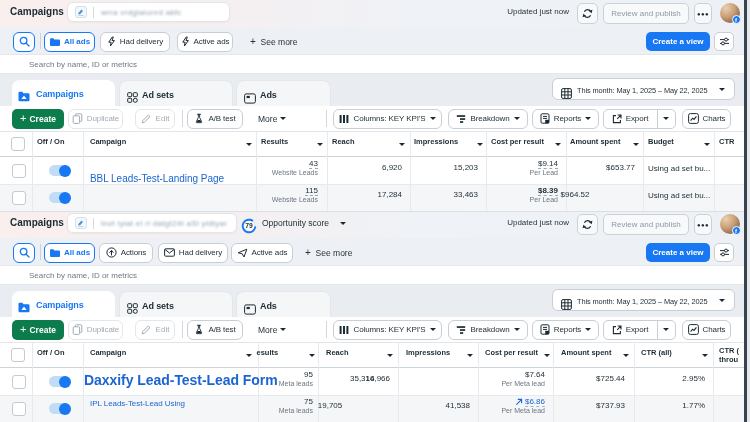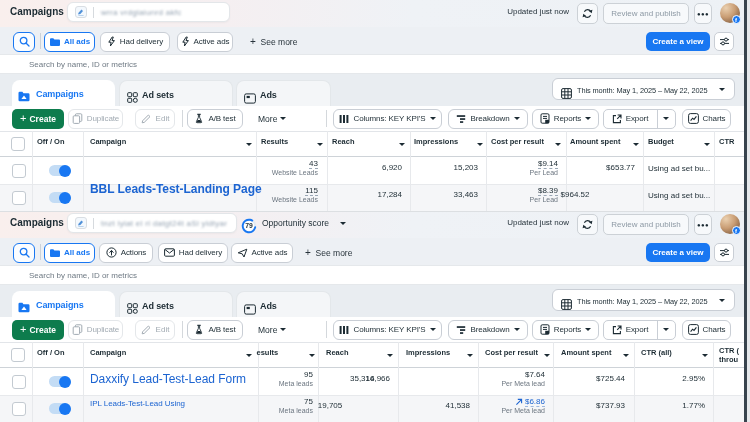--- a/index.html
+++ b/index.html
@@ -222,26 +222,26 @@
       <div style="left:282px;top:163.5px;width:120px;text-align:right;font-size:8px;line-height:8.5px;color:#1c2b33;white-space:nowrap;">6,920</div>
       <div style="left:358px;top:163.5px;width:120px;text-align:right;font-size:8px;line-height:8.5px;color:#1c2b33;white-space:nowrap;">15,203</div>
       <div style="left:438px;top:159.5px;width:120px;text-align:right;font-size:8px;line-height:8.5px;color:#1c2b33;white-space:nowrap;"><span style="border-bottom:1px dashed #9aa7b5;display:inline-block;line-height:7.5px;padding-bottom:1px">$9.14</span></div>
       <div style="left:438px;top:169px;width:120px;text-align:right;font-size:8px;line-height:8.5px;color:#1c2b33;white-space:nowrap;font-size:7px;color:#6c7680">Per Lead</div>
       <div style="left:515px;top:163.5px;width:120px;text-align:right;font-size:8px;line-height:8.5px;color:#1c2b33;white-space:nowrap;">$653.77</div>
       <div style="left:648px;top:163.5px;font-size:8px;color:#1c2b33;white-space:nowrap">Using ad set bu...</div>
       <div style="left:12px;top:190.5px;width:14px;height:14px;border:1px solid #c3cad1;border-radius:3px;background:#fff;box-sizing:border-box"></div>
       <div style="left:49px;top:192px;width:21px;height:11px;border-radius:6px;background:#c3dcf5">
         <div style="left:9.5px;top:-0.5px;width:12px;height:12px;border-radius:50%;background:#1877f2"></div>
       </div>
-      <div style="left:90px;top:182px;font-size:12px;font-weight:700;letter-spacing:-.05px;color:#1c64d1;white-space:nowrap">BBL Leads-Test-Landing Page</div>
+      <div style="left:90px;top:173px;font-size:10px;font-weight:400;letter-spacing:-.05px;color:#1c64d1;white-space:nowrap">BBL Leads-Test-Landing Page</div>
       <div style="left:198px;top:186.5px;width:120px;text-align:right;font-size:8px;line-height:8.5px;color:#1c2b33;white-space:nowrap;"><span style="border-bottom:1px dashed #9aa7b5;display:inline-block;line-height:7.5px;padding-bottom:1px">115</span></div>
       <div style="left:198px;top:196px;width:120px;text-align:right;font-size:8px;line-height:8.5px;color:#1c2b33;white-space:nowrap;font-size:7px;color:#6c7680">Website Leads</div>
       <div style="left:282px;top:190.5px;width:120px;text-align:right;font-size:8px;line-height:8.5px;color:#1c2b33;white-space:nowrap;">17,284</div>
       <div style="left:358px;top:190.5px;width:120px;text-align:right;font-size:8px;line-height:8.5px;color:#1c2b33;white-space:nowrap;">33,463</div>
-      <div style="left:438px;top:186.5px;width:120px;text-align:right;font-size:8px;line-height:8.5px;color:#1c2b33;white-space:nowrap;"><span style="border-bottom:1px dashed #9aa7b5;display:inline-block;line-height:7.5px;padding-bottom:1px">$8.39</span></div>
+      <div style="left:438px;top:186.5px;width:120px;text-align:right;font-size:8px;line-height:8.5px;color:#1c2b33;white-space:nowrap;font-weight:bold;"><span style="border-bottom:1px dashed #9aa7b5;display:inline-block;line-height:7.5px;padding-bottom:1px">$8.39</span></div>
       <div style="left:438px;top:196px;width:120px;text-align:right;font-size:8px;line-height:8.5px;color:#1c2b33;white-space:nowrap;font-size:7px;color:#6c7680">Per Lead</div>
       <div style="left:515px;top:190.5px;width:120px;text-align:center;font-size:8px;line-height:8.5px;color:#1c2b33;white-space:nowrap;">$964.52</div>
       <div style="left:648px;top:190.5px;font-size:8px;color:#1c2b33;white-space:nowrap">Using ad set bu...</div>
     </div>
 <div style="position:absolute;left:0;top:211px;width:750px;height:211px;overflow:hidden">
       <div style="left:0;top:0;width:750px;height:27px;background:linear-gradient(90deg,#f9efed 0%,#f5eff1 30%,#eff2f6 55%,#edf1f5 100%);border-top:1px solid #dcdfe2;box-sizing:border-box"></div>
       <div style="left:10px;top:6px;font-size:10px;font-weight:700;color:#1c2b33">Campaigns</div>
       <div style="left:67px;top:1.5px;width:170px;height:20px;background:#fff;border:1px solid #e3e6e9;border-radius:6px;box-sizing:border-box;box-shadow:0 1px 2px rgba(0,0,0,.04)">
         <div style="left:7px;top:3.5px;width:12px;height:12px;border:1px solid #d9dee3;border-radius:3px;background:#f3f8fd;display:flex;align-items:center;justify-content:center;box-sizing:border-box">
           <svg width="8" height="8" viewBox="0 0 8 8">
@@ -454,21 +454,21 @@
       <div style="position:absolute;left:544px;top:142.5px;width:0;height:0;border-left:3.2px solid transparent;border-right:3.2px solid transparent;border-top:3.8px solid #1c2b33"></div>
       <div style="left:561px;top:138px;font-size:7.5px;font-weight:700;color:#1c2b33;line-height:8px;white-space:nowrap">Amount spent</div>
       <div style="position:absolute;left:623px;top:142.5px;width:0;height:0;border-left:3.2px solid transparent;border-right:3.2px solid transparent;border-top:3.8px solid #1c2b33"></div>
       <div style="left:641px;top:138px;font-size:7.5px;font-weight:700;color:#1c2b33;line-height:8px;white-space:nowrap">CTR (all)</div>
       <div style="position:absolute;left:702px;top:142.5px;width:0;height:0;border-left:3.2px solid transparent;border-right:3.2px solid transparent;border-top:3.8px solid #1c2b33"></div>
       <div style="left:719px;top:135px;font-size:7.5px;font-weight:700;color:#1c2b33;line-height:8px;line-height:9px">CTR (<br>throu</div>
       <div style="left:12px;top:163.5px;width:14px;height:14px;border:1px solid #c3cad1;border-radius:3px;background:#fff;box-sizing:border-box"></div>
       <div style="left:49px;top:165px;width:21px;height:11px;border-radius:6px;background:#c3dcf5">
         <div style="left:9.5px;top:-0.5px;width:12px;height:12px;border-radius:50%;background:#1877f2"></div>
       </div>
-      <div style="left:90px;top:160.5px;font-size:12px;font-weight:400;letter-spacing:-.05px;color:#1c64d1;white-space:nowrap">Daxxify Lead-Test-Lead Form</div>
+      <div style="left:84px;top:160.5px;font-size:14px;font-weight:700;letter-spacing:-.05px;color:#1c64d1;white-space:nowrap">Daxxify Lead-Test-Lead Form</div>
       <div style="left:193px;top:159.5px;width:120px;text-align:right;font-size:8px;line-height:8.5px;color:#1c2b33;white-space:nowrap;">95</div>
       <div style="left:193px;top:169px;width:120px;text-align:right;font-size:8px;line-height:8.5px;color:#1c2b33;white-space:nowrap;font-size:7px;color:#6c7680">Meta leads</div>
       <div style="left:270px;top:163.5px;width:120px;text-align:right;font-size:8px;line-height:8.5px;color:#1c2b33;white-space:nowrap;">14,966</div>
       <div style="left:350px;top:163.5px;width:120px;text-align:left;font-size:8px;line-height:8.5px;color:#1c2b33;white-space:nowrap;">35,316</div>
       <div style="left:425px;top:159.5px;width:120px;text-align:right;font-size:8px;line-height:8.5px;color:#1c2b33;white-space:nowrap;">$7.64</div>
       <div style="left:425px;top:169px;width:120px;text-align:right;font-size:8px;line-height:8.5px;color:#1c2b33;white-space:nowrap;font-size:7px;color:#6c7680">Per Meta lead</div>
       <div style="left:505px;top:163.5px;width:120px;text-align:right;font-size:8px;line-height:8.5px;color:#1c2b33;white-space:nowrap;">$725.44</div>
       <div style="left:585px;top:163.5px;width:120px;text-align:right;font-size:8px;line-height:8.5px;color:#1c2b33;white-space:nowrap;">2.95%</div>
       <div style="left:12px;top:190.5px;width:14px;height:14px;border:1px solid #c3cad1;border-radius:3px;background:#fff;box-sizing:border-box"></div>
       <div style="left:49px;top:192px;width:21px;height:11px;border-radius:6px;background:#c3dcf5">

